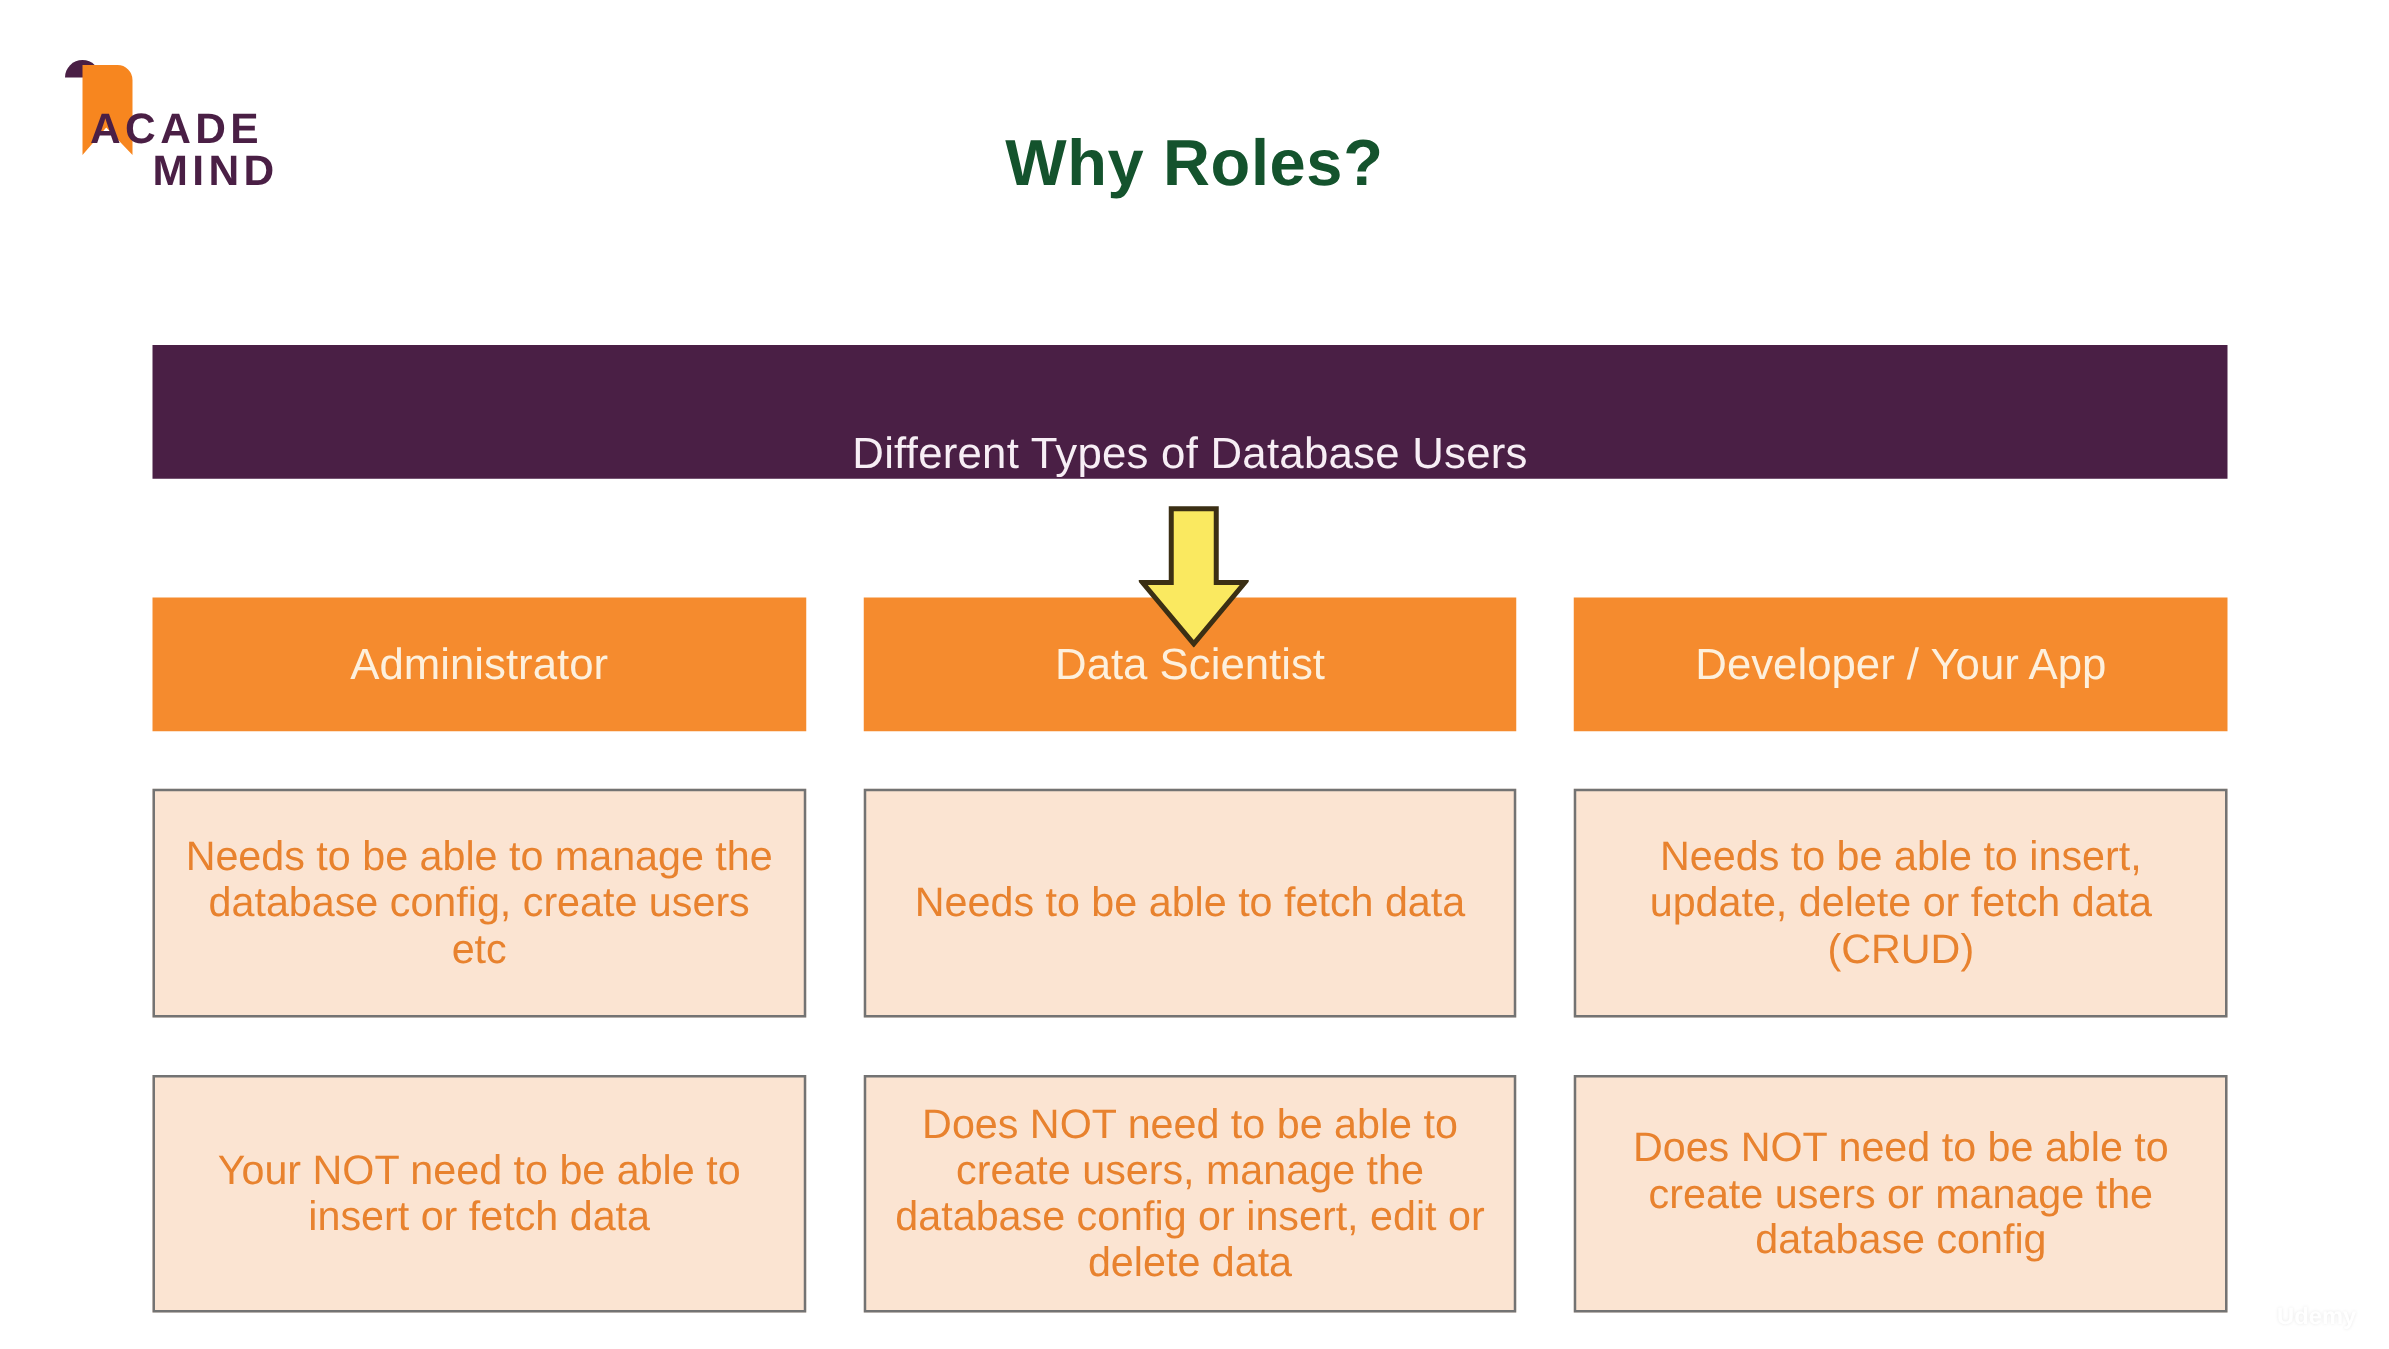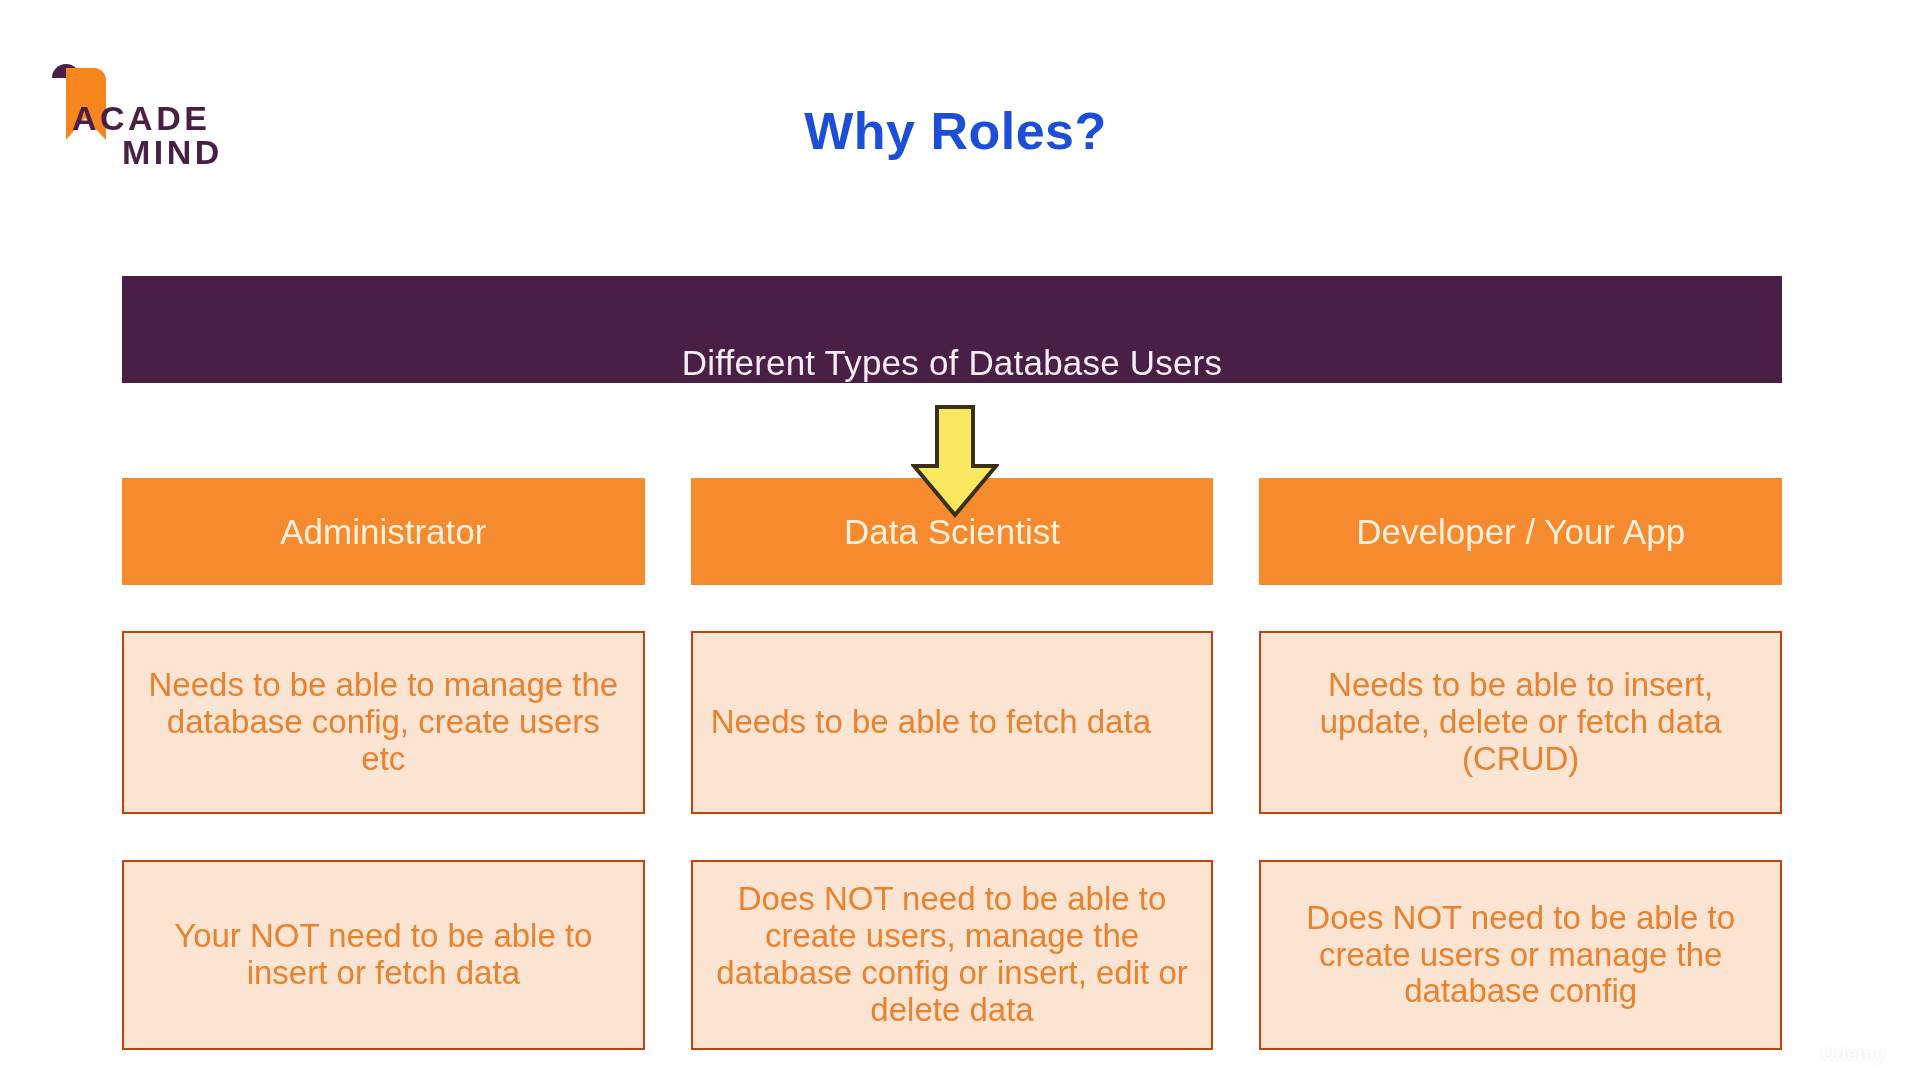--- a/index.html
+++ b/index.html
@@ -13,36 +13,36 @@
     position: relative;
     overflow: hidden;
     font-family: "Liberation Sans", sans-serif;
     -webkit-font-smoothing: antialiased;
   }
 
   
   .logo {
     position: absolute;
     left: 44px;
-    top: 54px;
+    top: 38px;
     width: 220px;
     height: 112px;
   }
   .logo svg { display: block; }
 
   
   .slide-title {
     position: absolute;
     left: 0;
     top: 101px;
     width: 1911px;
     text-align: center;
     font-size: 52px;
     font-weight: bold;
-    color: #1d4ed8;
+    color: #14532d;
     letter-spacing: 0.5px;
   }
 
   
   .banner {
     position: absolute;
     left: 122px;
     top: 276px;
     width: 1660px;
     height: 107px;
@@ -94,23 +94,24 @@
   }
   .role-header-label {
     color: #fdf0dd;
     font-size: 35px;
     font-weight: 400;
   }
 
   .note-box {
     margin-top: 46px;
     background: #fbe4d2;
-    border: 2px solid #c2410c;
+    border: 2px solid #737373;
     display: flex;
     align-items: center;
+    justify-content: center;
     padding: 26px 18px;
     box-sizing: border-box;
   }
   .note-box.first { height: 183px; }
   .note-box.second { height: 190px; }
 
   .note-text {
     color: #e8822e;
     font-size: 33px;
     line-height: 1.12;

